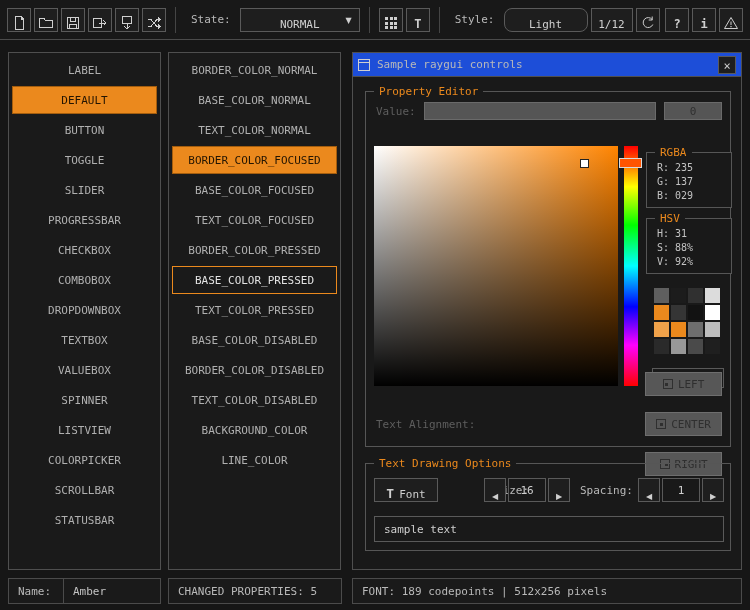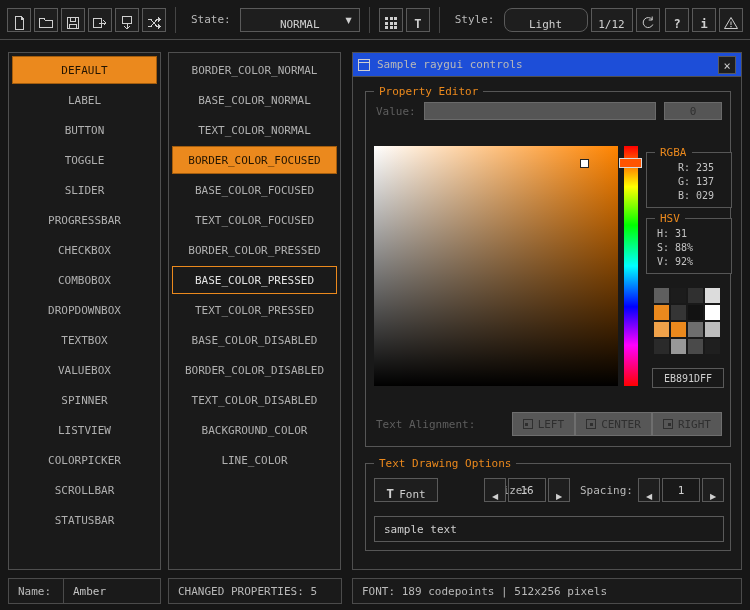--- a/index.html
+++ b/index.html
@@ -69,38 +69,38 @@
   #color-panel { position:absolute; left:8px; top:54px; width:244px; height:240px;
     background:linear-gradient(to top,#000,rgba(0,0,0,0)),linear-gradient(to right,#fff,#ff8400);
     cursor:crosshair; }
   #color-cursor { position:absolute; left:206px; top:13px; width:9px; height:9px;
     background:#ffffff; border:1px solid #222222; }
   #hue-bar { position:absolute; left:258px; top:54px; width:14px; height:240px;
     background:linear-gradient(#f00 0%,#ff0 17%,#0f0 33%,#0ff 50%,#00f 67%,#f0f 83%,#f00 100%); }
   #hue-handle { position:absolute; left:-5px; top:12px; width:23px; height:10px;
     background:#ff5400; border:1px solid #d9d9d9; }
 
-  #rgba-group { left:280px; top:60px;  width:86px; height:56px; background:#191919;padding-left:21px; }
+  #rgba-group { left:280px; top:60px;  width:86px; height:56px; background:#191919; }
   #hsv-group  { left:280px; top:126px; width:86px; height:56px; background:#191919; }
   .rows { padding:9px 0 0 10px; display:flex; flex-direction:column; gap:3px;
     font-size:10px; color:#c3c3c3; }
 
   #palette { position:absolute; left:288px; top:196px;
     display:grid; grid-template-columns:repeat(4,15px); grid-auto-rows:15px; gap:2px; }
   .swatch { width:15px; height:15px; cursor:pointer; }
 
   #hex-box { position:absolute; left:286px; top:276px; width:72px; height:20px;
     border:1px solid #5a5a5a; display:flex; align-items:center; justify-content:center; }
   #hex-box input { width:100%; background:transparent; border:none; color:#cfcfcf;
     font:inherit; font-size:10px; text-align:center; outline:none; }
 
   #align-row { position:absolute; left:0; right:8px; top:320px; height:24px;
     display:flex; align-items:center; }
   #align-label { position:absolute; left:10px; }
-  #align-buttons { margin-left:auto; display:flex; gap:0; }
+  #align-buttons { margin-left:auto; display:flex; gap:16px;flex-direction:column; }
   .align-btn { height:24px; padding:0 10px; background:#575757; border:1px solid #6e6e6e;
     color:#2f2f2f; display:flex; align-items:center; justify-content:center; gap:5px;
     cursor:default; }
 
   #font-btn { position:absolute; left:8px; top:14px; width:64px; height:24px; gap:5px; }
   .t-glyph { font-weight:bold; font-size:13px; }
   .inline-label { position:absolute; top:20px; white-space:nowrap; }
   #size-label { left:86px;margin-left:44px; }
   #spacing-label { left:214px; }
   .stepper-btn { position:absolute; top:14px; width:22px; height:24px; font-size:8px; }
@@ -237,22 +237,22 @@
             <path d="M8 2.5 L14.5 13.5 H1.5 Z" fill="none" stroke="#cfcfcf"></path>
             <path d="M8 6.5 V10" stroke="#cfcfcf"></path>
             <rect x="7.4" y="11" width="1.2" height="1.2" fill="#cfcfcf"></rect>
           </svg>
       </span>
     </div>
   </div>
 </div>
 
 <div class="panel" id="controls-panel">
+  <div class="list-item">LABEL</div>
   <div class="list-item selected">DEFAULT</div>
-  <div class="list-item">LABEL</div>
   <div class="list-item">BUTTON</div>
   <div class="list-item">TOGGLE</div>
   <div class="list-item">SLIDER</div>
   <div class="list-item">PROGRESSBAR</div>
   <div class="list-item">CHECKBOX</div>
   <div class="list-item">COMBOBOX</div>
   <div class="list-item">DROPDOWNBOX</div>
   <div class="list-item">TEXTBOX</div>
   <div class="list-item">VALUEBOX</div>
   <div class="list-item">SPINNER</div>

